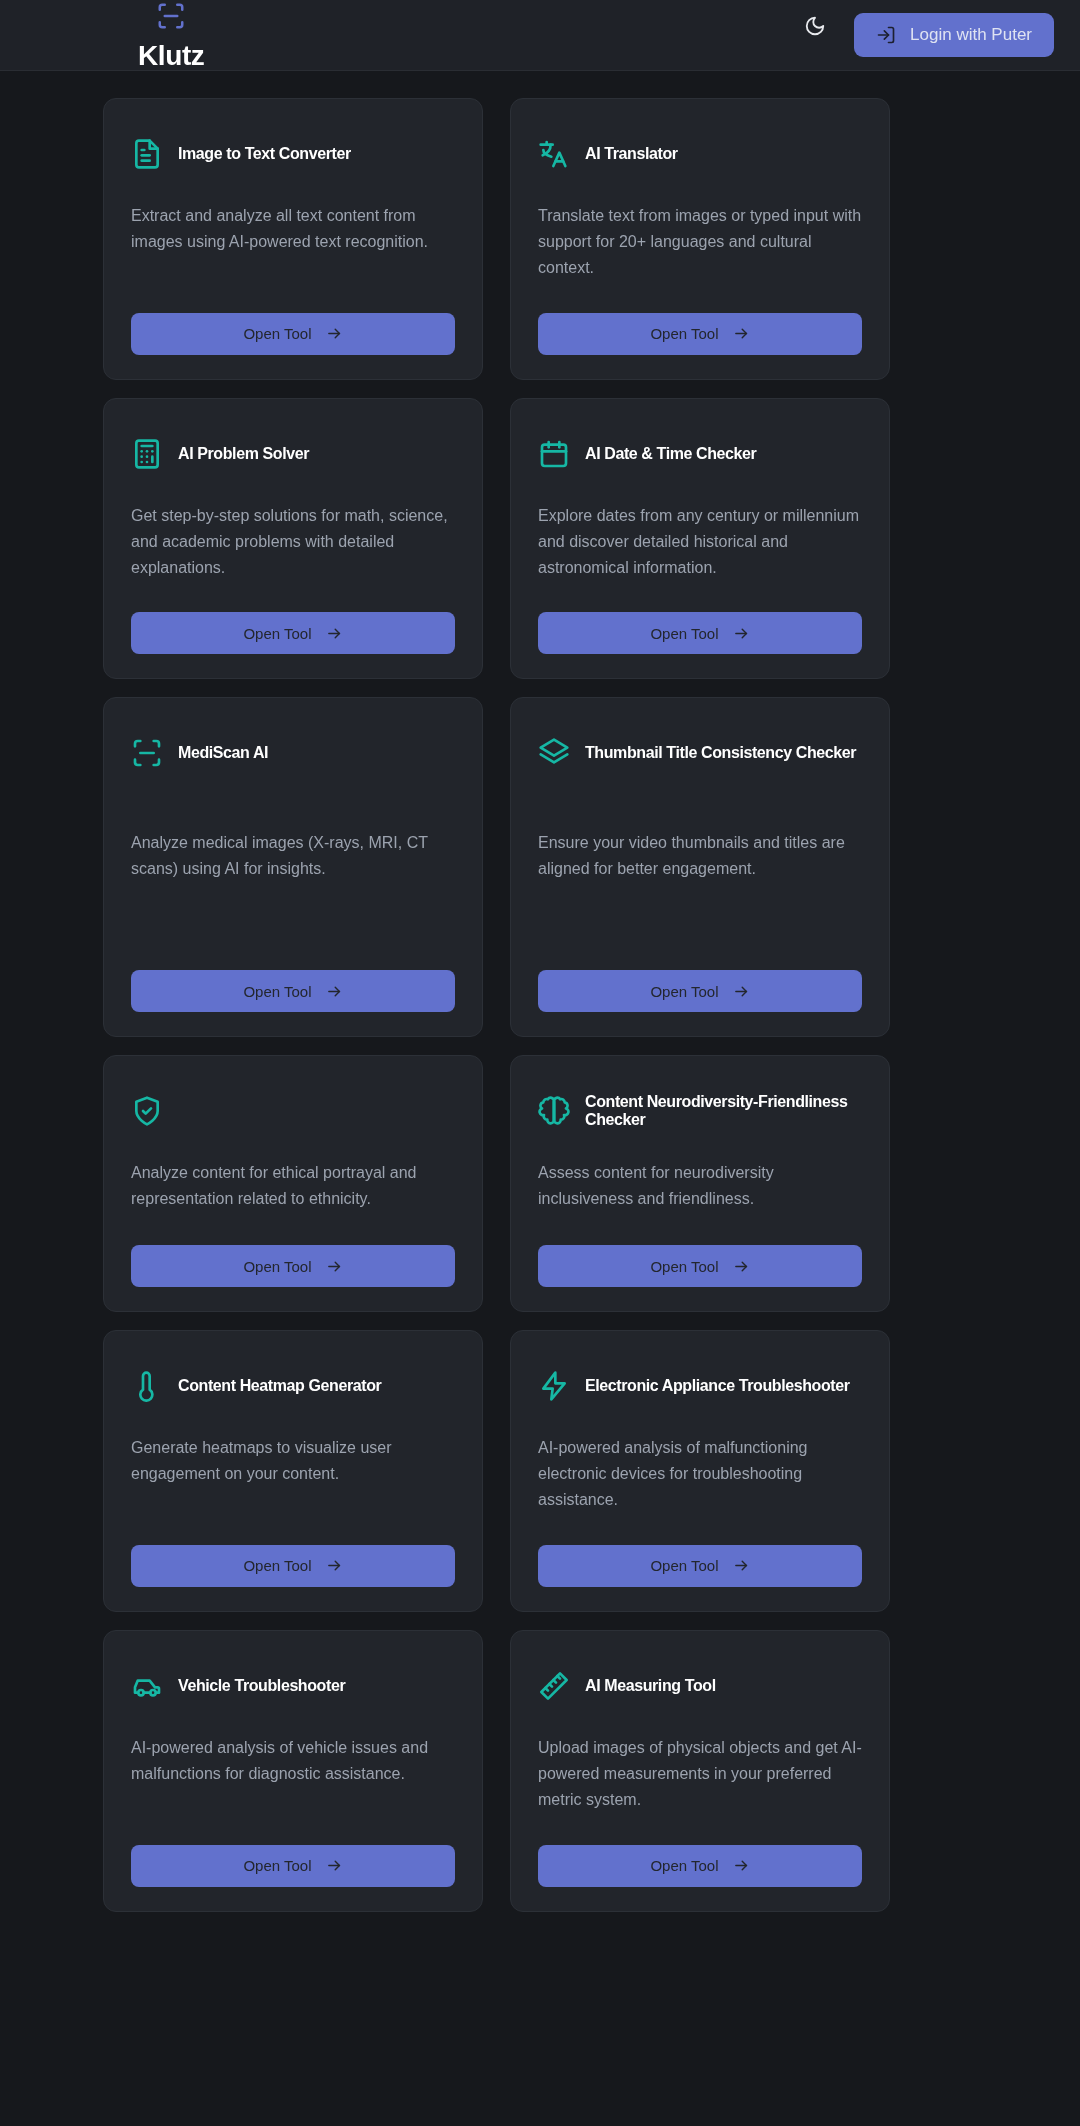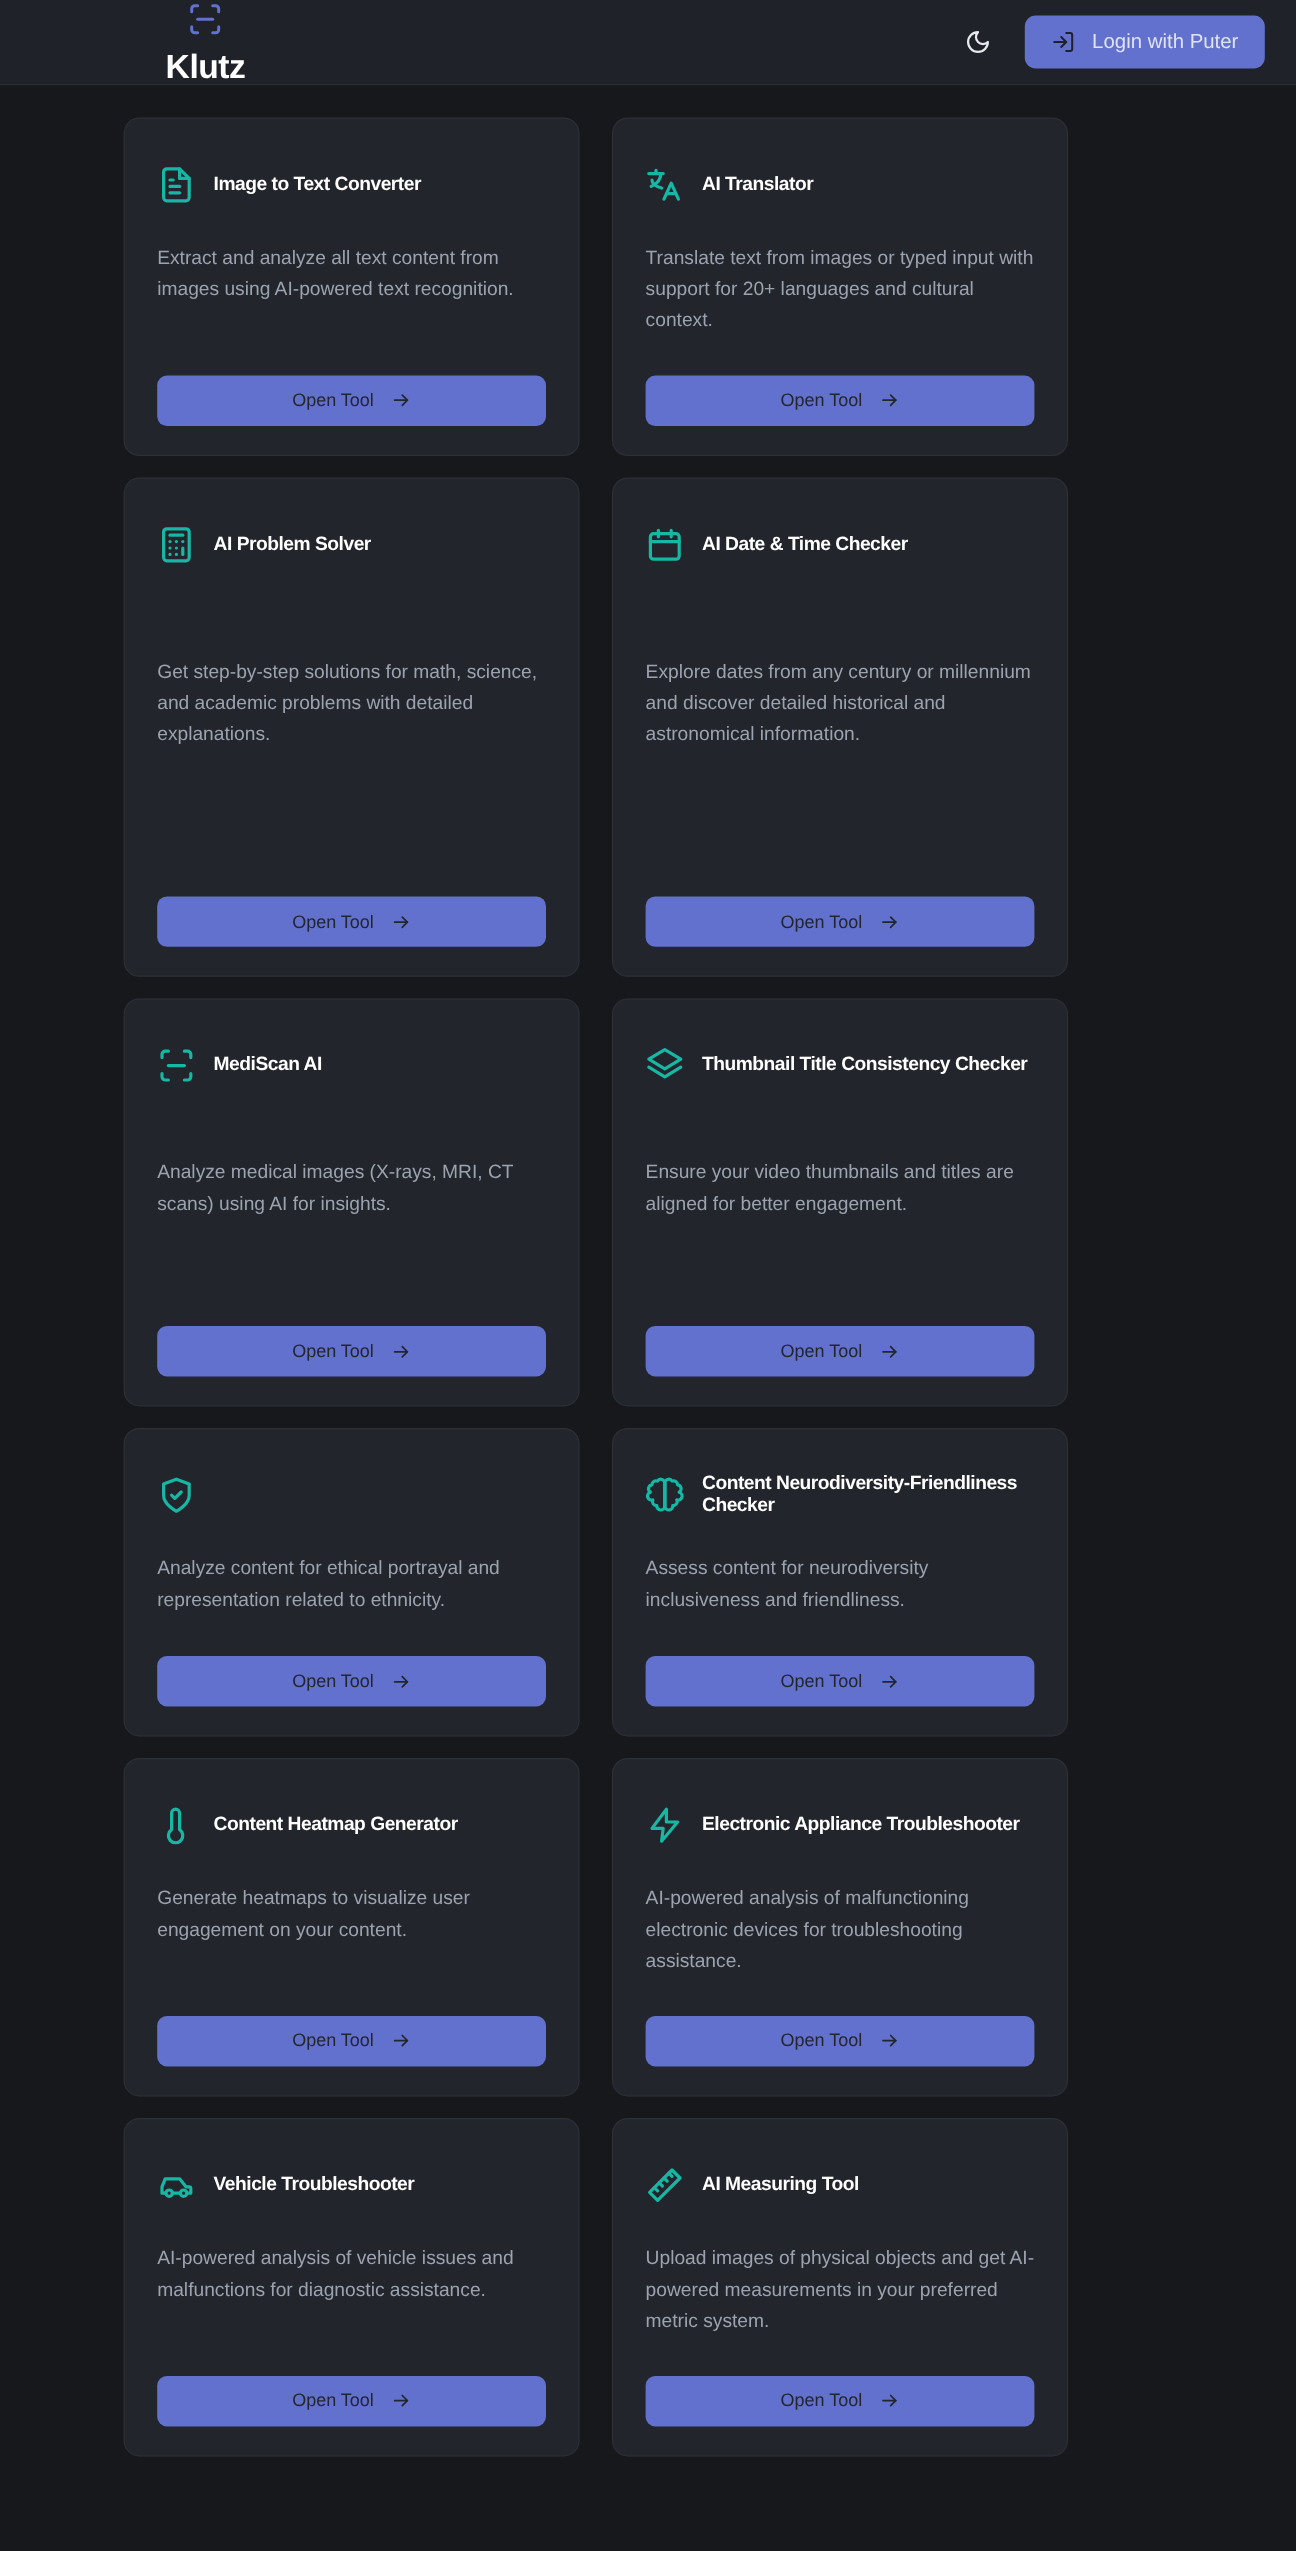--- a/index.html
+++ b/index.html
@@ -32,21 +32,20 @@
   .brand-name {
     color: #ffffff;
     font-size: 28px;
     font-weight: bold;
     letter-spacing: -0.4px;
     line-height: 1;
   }
   .header-right {
     margin-left: auto;
     display: flex;
-    align-items: center;
     gap: 26px;
   }
   .theme-toggle {
     width: 26px; height: 26px;
     display: flex; align-items: center; justify-content: center;
     background: none; border: none; cursor: pointer;
   }
   .login-btn {
     background: #6271cd;
     color: #e9ecf7;
@@ -117,21 +116,21 @@
     color: #20232b;
     font-size: 15px;
     font-family: "Liberation Sans", sans-serif;
     cursor: pointer;
     margin-top: 16px;
   }
   .open-btn .open-label { color: #23262e; font-size: 15px; }
 
   
   .row-h-1 { min-height: 231px; }
-  .row-h-2 { min-height: 248px; gap: 45px; }
+  .row-h-2 { min-height: 248px; }
   .row-h-3 { min-height: 224px; gap: 28px; }
   .row-h-4 { min-height: 257px; }
   .row-h-5 { min-height: 229px; }
   .row-h-6 { min-height: 226px; }
 </style>
 </head>
 <body>
 
 <div class="header">
   <div class="brand">

